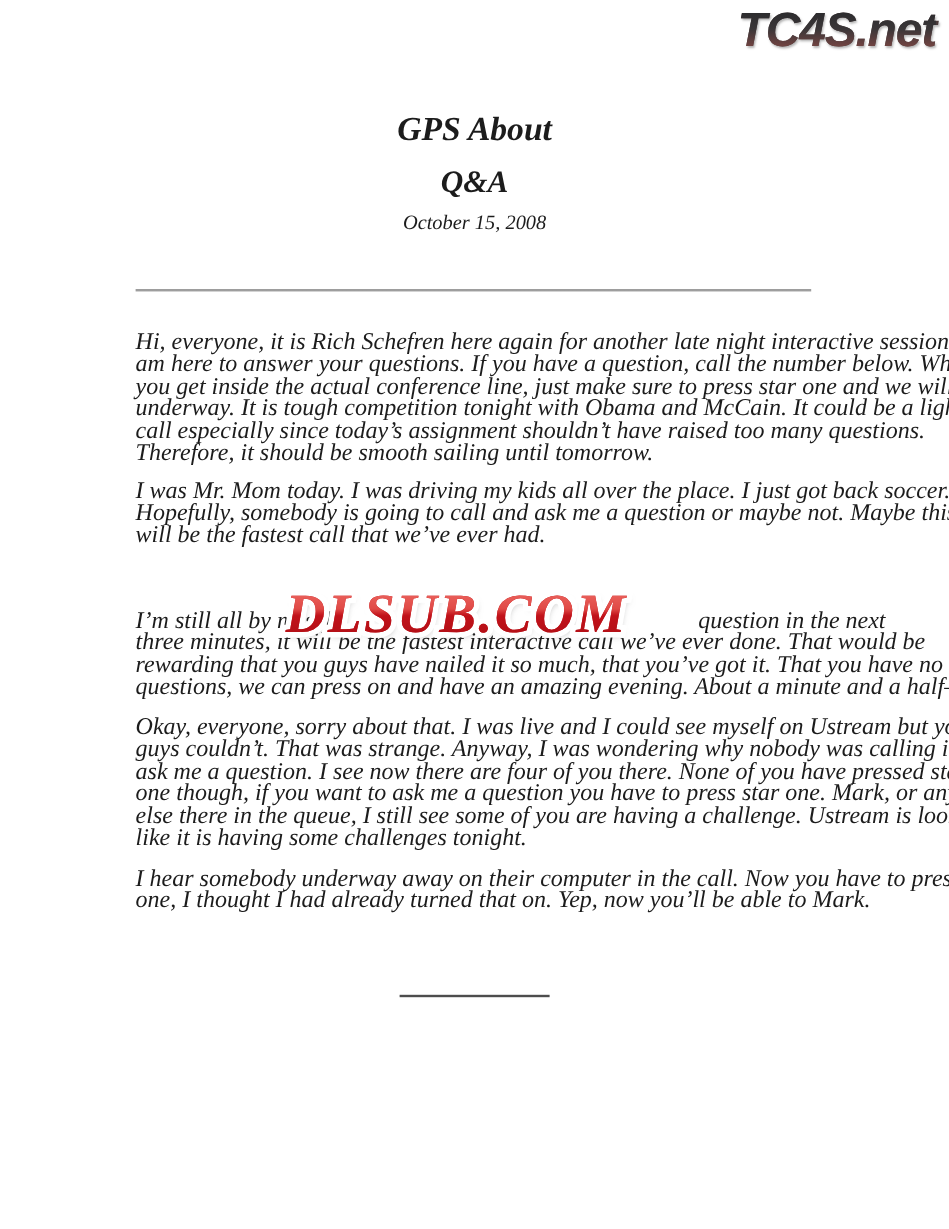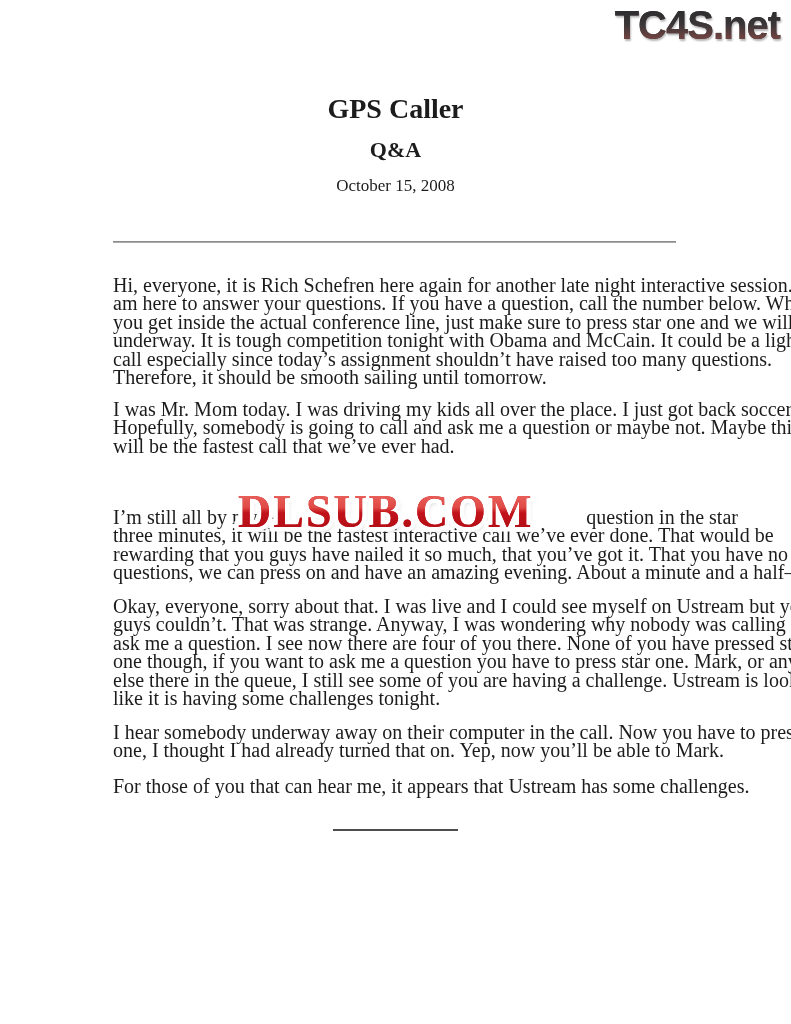--- a/index.html
+++ b/index.html
@@ -4,20 +4,21 @@
 <style>
   html, body { margin: 0; padding: 0; background: #ffffff; }
   .page {
     position: relative;
     width: 791px;
     height: 858px;
     background: #ffffff;
     overflow: hidden;
     font-family: "Liberation Serif", "DejaVu Serif", serif;
     color: #1c1c1c;
+    font-style: italic;
   }
 
   
   .logo-top {
     position: absolute;
     top: 5px;
     right: 11px;
     font-family: "Liberation Sans", "DejaVu Sans", sans-serif;
     font-weight: bold;
     font-size: 40px;
@@ -40,21 +41,21 @@
 
   
   .doc-title, .doc-subtitle, .doc-date {
     position: absolute;
     left: 0;
     width: 100%;
     text-align: center;
     line-height: 1.1;
   }
   .doc-title   { top: 94px;  font-size: 28px; font-weight: bold; }
-  .doc-subtitle{ top: 138px; font-size: 22px; font-weight: bold; }
+  .doc-subtitle{ top: 138px; font-size: 26px; font-weight: bold; }
   .doc-date    { top: 177px; font-size: 17px; text-align: center; }
 
   
   .rule-main {
     position: absolute;
     left: 113px; top: 241px;
     width: 563px; height: 2px;
     background: linear-gradient(180deg, #7e7e7e, #b9b9b9);
   }
   .rule-short {
@@ -137,49 +138,48 @@
     text-shadow: 0 0 2px #ffffff, 0 0 5px #efe9e9, 2px 2px 3px #cfcaca;
   }
 </style>
 </head>
 <body>
 
 <div class="page">
 
   <div class="logo-top"><span class="layer base">TC4S.net</span><span class="layer grad">TC4S.net</span><span class="spacer-layer">TC4S.net</span></div>
 
-  <div class="doc-title">GPS Caller</div>
+  <div class="doc-title">GPS About</div>
   <div class="doc-subtitle">Q&amp;A</div>
   <div class="doc-date">October 15, 2008</div>
 
   <div class="rule-main"></div>
 
   <div class="para p1">Hi, everyone, it is Rich Schefren here again for another late night interactive session. I
 am here to answer your questions. If you have a question, call the number below. When
 you get inside the actual conference line, just make sure to press star one and we will get
 underway. It is tough competition tonight with Obama and McCain. It could be a light
 call especially since today’s assignment shouldn’t have raised too many questions.
 Therefore, it should be smooth sailing until tomorrow.</div>
   <div class="para p2">I was Mr. Mom today. I was driving my kids all over the place. I just got back soccer.
 Hopefully, somebody is going to call and ask me a question or maybe not. Maybe this
 will be the fastest call that we’ve ever had.</div>
 
-  <div class="para p4"><div class="p4-line1"><span>I’m still all by myself</span><span class="wm-gap"></span><span>question in the star</span></div><div>three minutes, it will be the fastest interactive call we’ve ever done. That would be
+  <div class="para p4"><div class="p4-line1"><span>I’m still all by myself</span><span class="wm-gap"></span><span>question in the next</span></div><div>three minutes, it will be the fastest interactive call we’ve ever done. That would be
 rewarding that you guys have nailed it so much, that you’ve got it. That you have no
 questions, we can press on and have an amazing evening. About a minute and a half—</div></div>
 
   <div class="para p5">Okay, everyone, sorry about that. I was live and I could see myself on Ustream but you
 guys couldn’t. That was strange. Anyway, I was wondering why nobody was calling in to
 ask me a question. I see now there are four of you there. None of you have pressed star
 one though, if you want to ask me a question you have to press star one. Mark, or anyone
 else there in the queue, I still see some of you are having a challenge. Ustream is looking
 like it is having some challenges tonight.</div>
   <div class="para p6">I hear somebody underway away on their computer in the call. Now you have to press star
 one, I thought I had already turned that on. Yep, now you’ll be able to Mark.</div>
-  <div class="para p7">For those of you that can hear me, it appears that Ustream has some challenges.</div>
 
   <div class="wm-center"><span class="layer outline">DLSUB.COM</span><span class="layer base">DLSUB.COM</span><span class="layer gloss">DLSUB.COM</span><span class="spacer-layer">DLSUB.COM</span></div>
 
   <div class="rule-short"></div>
 
   <div class="dialogue-row row-caller"><span class="speaker">Caller:</span><span>Hello,</span></div>
   <div class="dialogue-row row-rich"><span class="speaker">That:</span><span>Can you see me?</span></div>
 
   <div class="logo-bottom">TradersXtreme.com</div>
 

